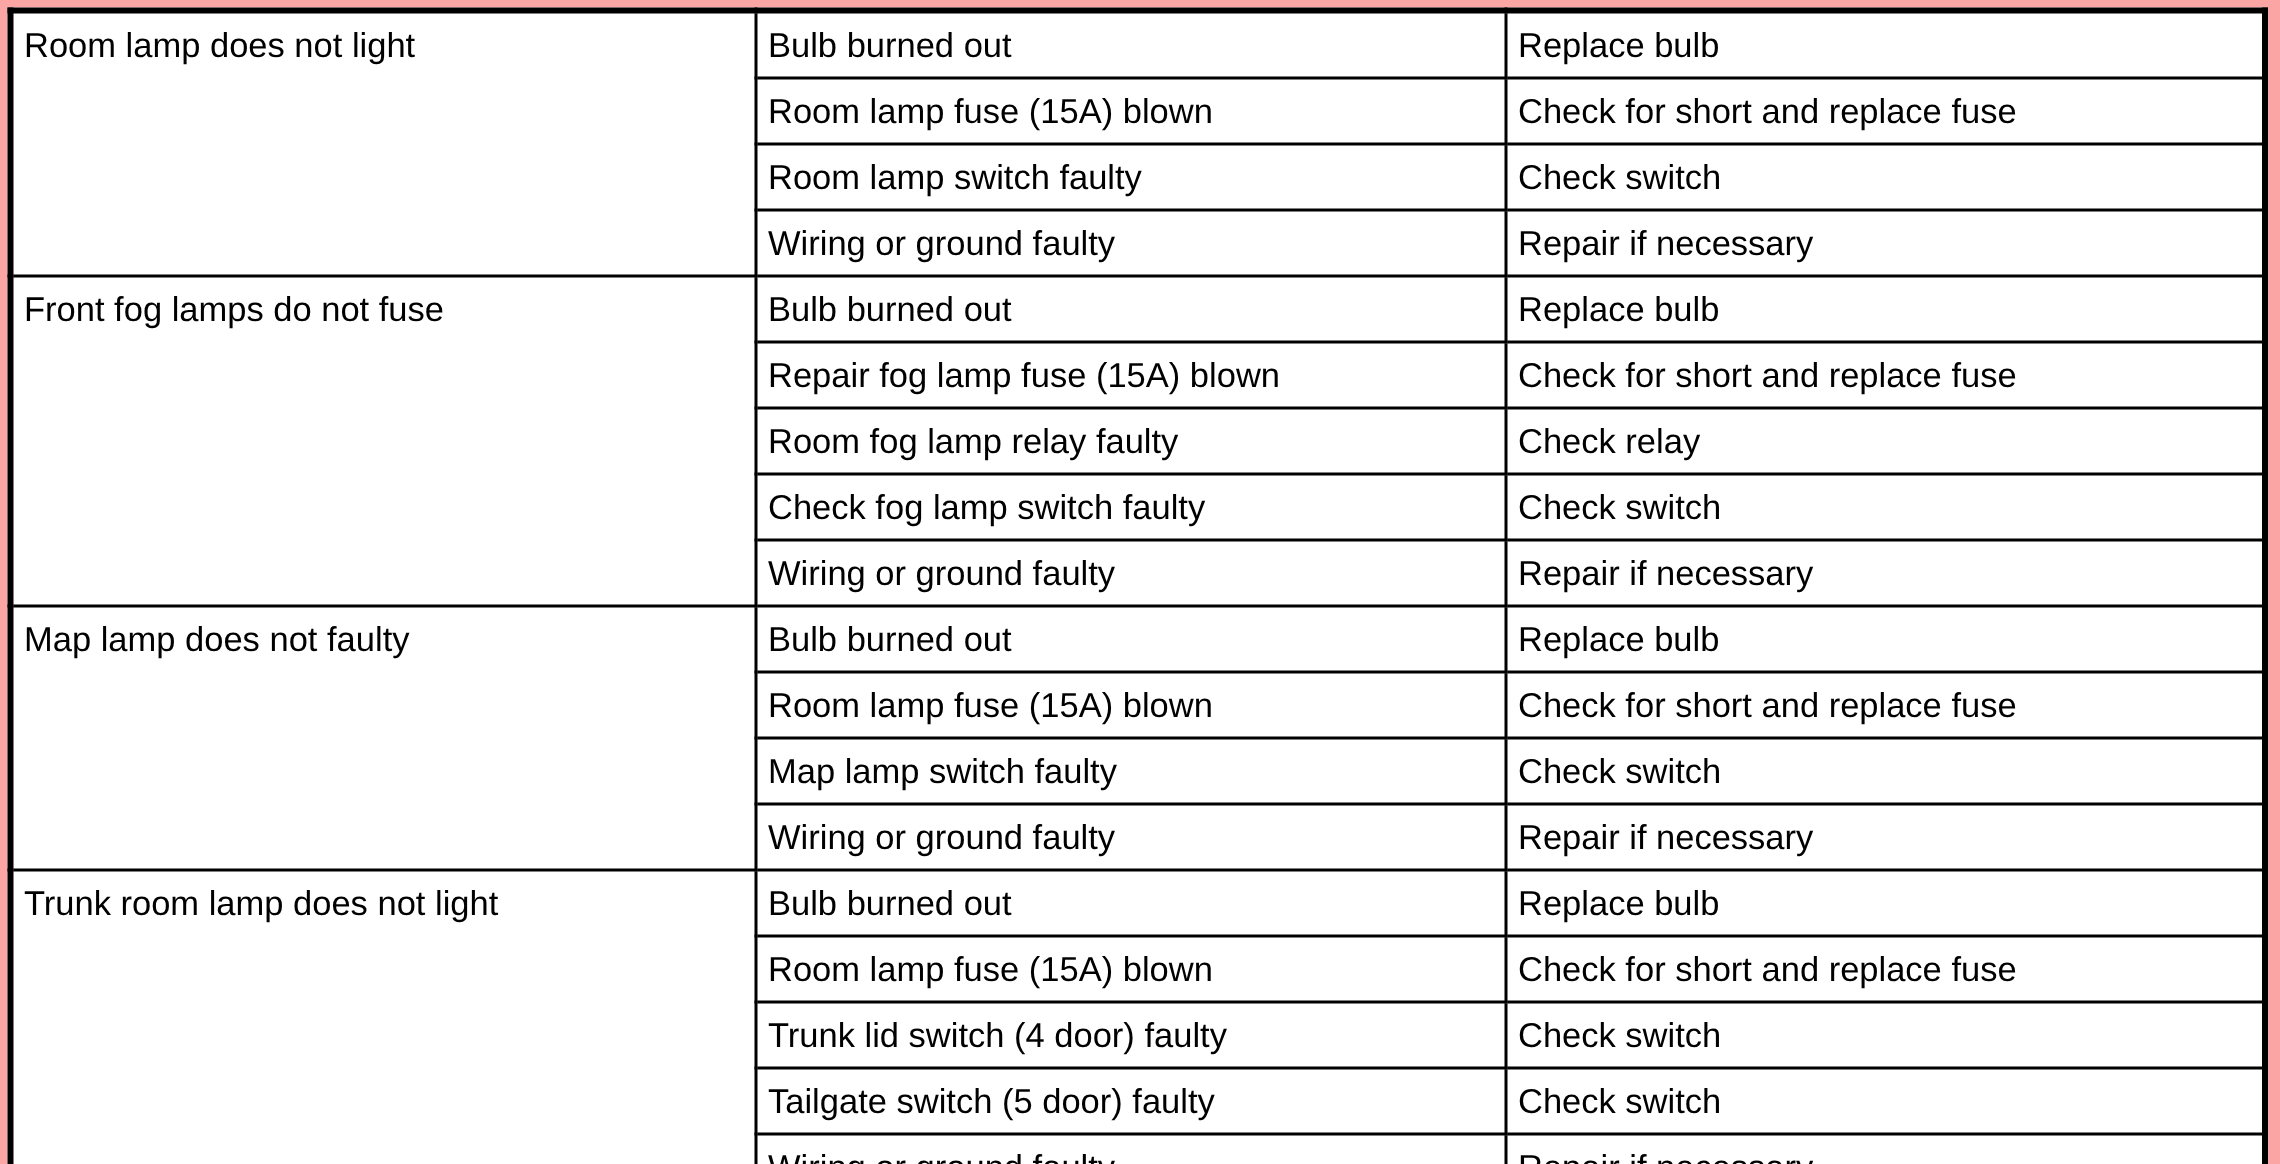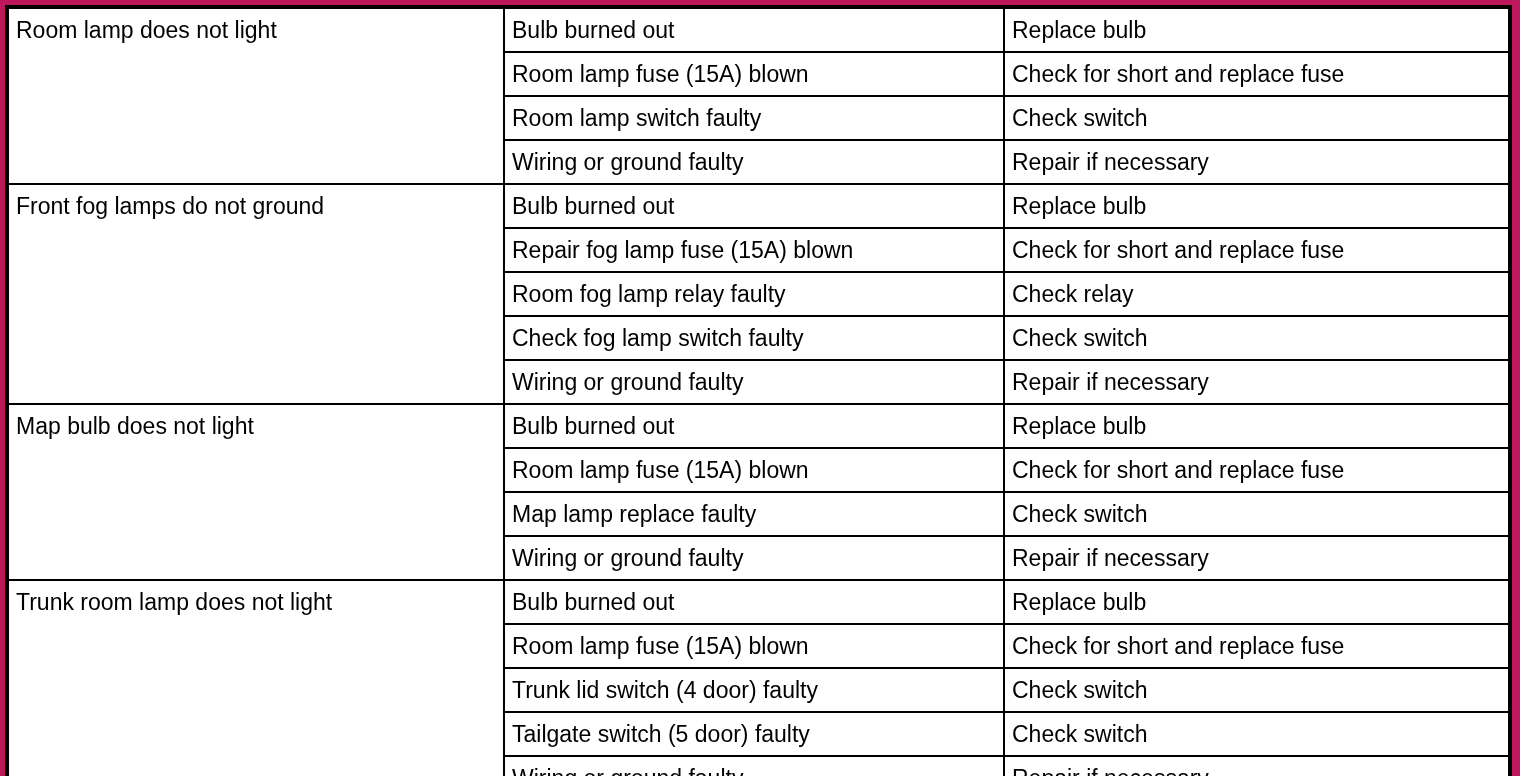--- a/index.html
+++ b/index.html
@@ -8,21 +8,21 @@
     background: #ffffff;
     width: 1520px;
     height: 776px;
     overflow: hidden;
     font-family: "Liberation Sans", "DejaVu Sans", sans-serif;
   }
   .page {
     position: relative;
     width: 1520px;
     height: 776px;
-    background: #be185d;
+    background: #fca5a5;
   }
   table.trouble {
     position: absolute;
     left: 5px;
     top: 5px;
     width: 1503px;
     height: 766px;
     border-collapse: collapse;
     table-layout: fixed;
     background: #ffffff;
@@ -71,51 +71,51 @@
         </tr>
         <tr>
           <td>Room lamp switch faulty</td>
           <td>Check switch</td>
         </tr>
         <tr>
           <td>Wiring or ground faulty</td>
           <td>Repair if necessary</td>
         </tr>
         <tr>
-          <td class="symptom" rowspan="5">Front fog lamps do not ground</td>
+          <td class="symptom" rowspan="5">Front fog lamps do not fuse</td>
           <td>Bulb burned out</td>
           <td>Replace bulb</td>
         </tr>
         <tr>
           <td>Repair fog lamp fuse (15A) blown</td>
           <td>Check for short and replace fuse</td>
         </tr>
         <tr>
           <td>Room fog lamp relay faulty</td>
           <td>Check relay</td>
         </tr>
         <tr>
           <td>Check fog lamp switch faulty</td>
           <td>Check switch</td>
         </tr>
         <tr>
           <td>Wiring or ground faulty</td>
           <td>Repair if necessary</td>
         </tr>
         <tr>
-          <td class="symptom" rowspan="4">Map bulb does not light</td>
+          <td class="symptom" rowspan="4">Map lamp does not faulty</td>
           <td>Bulb burned out</td>
           <td>Replace bulb</td>
         </tr>
         <tr>
           <td>Room lamp fuse (15A) blown</td>
           <td>Check for short and replace fuse</td>
         </tr>
         <tr>
-          <td>Map lamp replace faulty</td>
+          <td>Map lamp switch faulty</td>
           <td>Check switch</td>
         </tr>
         <tr>
           <td>Wiring or ground faulty</td>
           <td>Repair if necessary</td>
         </tr>
         <tr>
           <td class="symptom" rowspan="5">Trunk room lamp does not light</td>
           <td>Bulb burned out</td>
           <td>Replace bulb</td>

